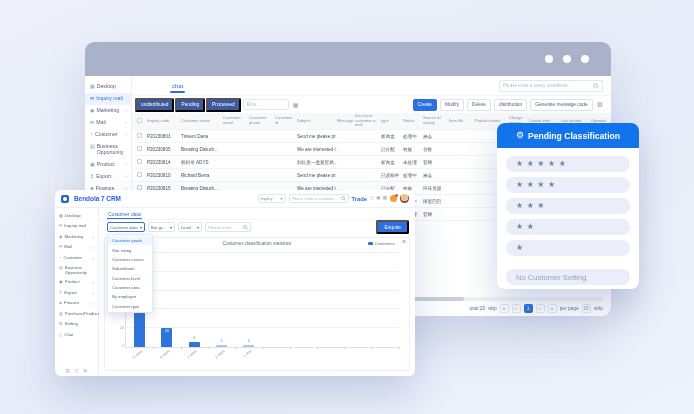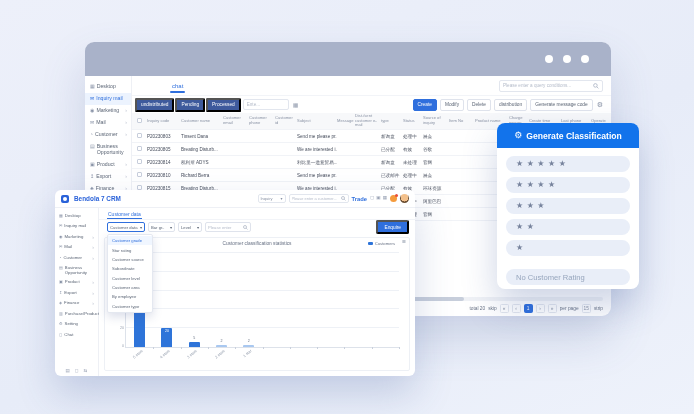--- a/index.html
+++ b/index.html
@@ -438,21 +438,21 @@
           <span class="pbox">15</span>
           <span>strip</span>
         </div>
       </div>
     </div>
   </div>
 
   <div class="card">
     <div class="chead">
       <span class="cg">⚙</span>
-      <span class="ct">Generate Classification</span>
+      <span class="ct">Pending Classification</span>
     </div>
     <div class="cbody">
 
         <div class="pill">
           <span class="stars">★★★★★</span>
         </div>
 
         <div class="pill">
           <span class="stars">★★★★</span>
         </div>
@@ -464,21 +464,21 @@
         <div class="pill">
           <span class="stars">★★</span>
         </div>
 
         <div class="pill">
           <span class="stars">★</span>
         </div>
       </div>
     <div class="cbody" style="padding-top:0">
       <div class="pill">
-        <span class="nr">No Customer Rating</span>
+        <span class="nr">No Customer Setting</span>
       </div>
     </div>
   </div>
 
   <div class="cwin">
     <div class="chdr">
       <span class="lsq"></span>
       <span class="lt">Bendola 7 CRM</span>
       <span class="hr-right">
         <span class="hsel">

